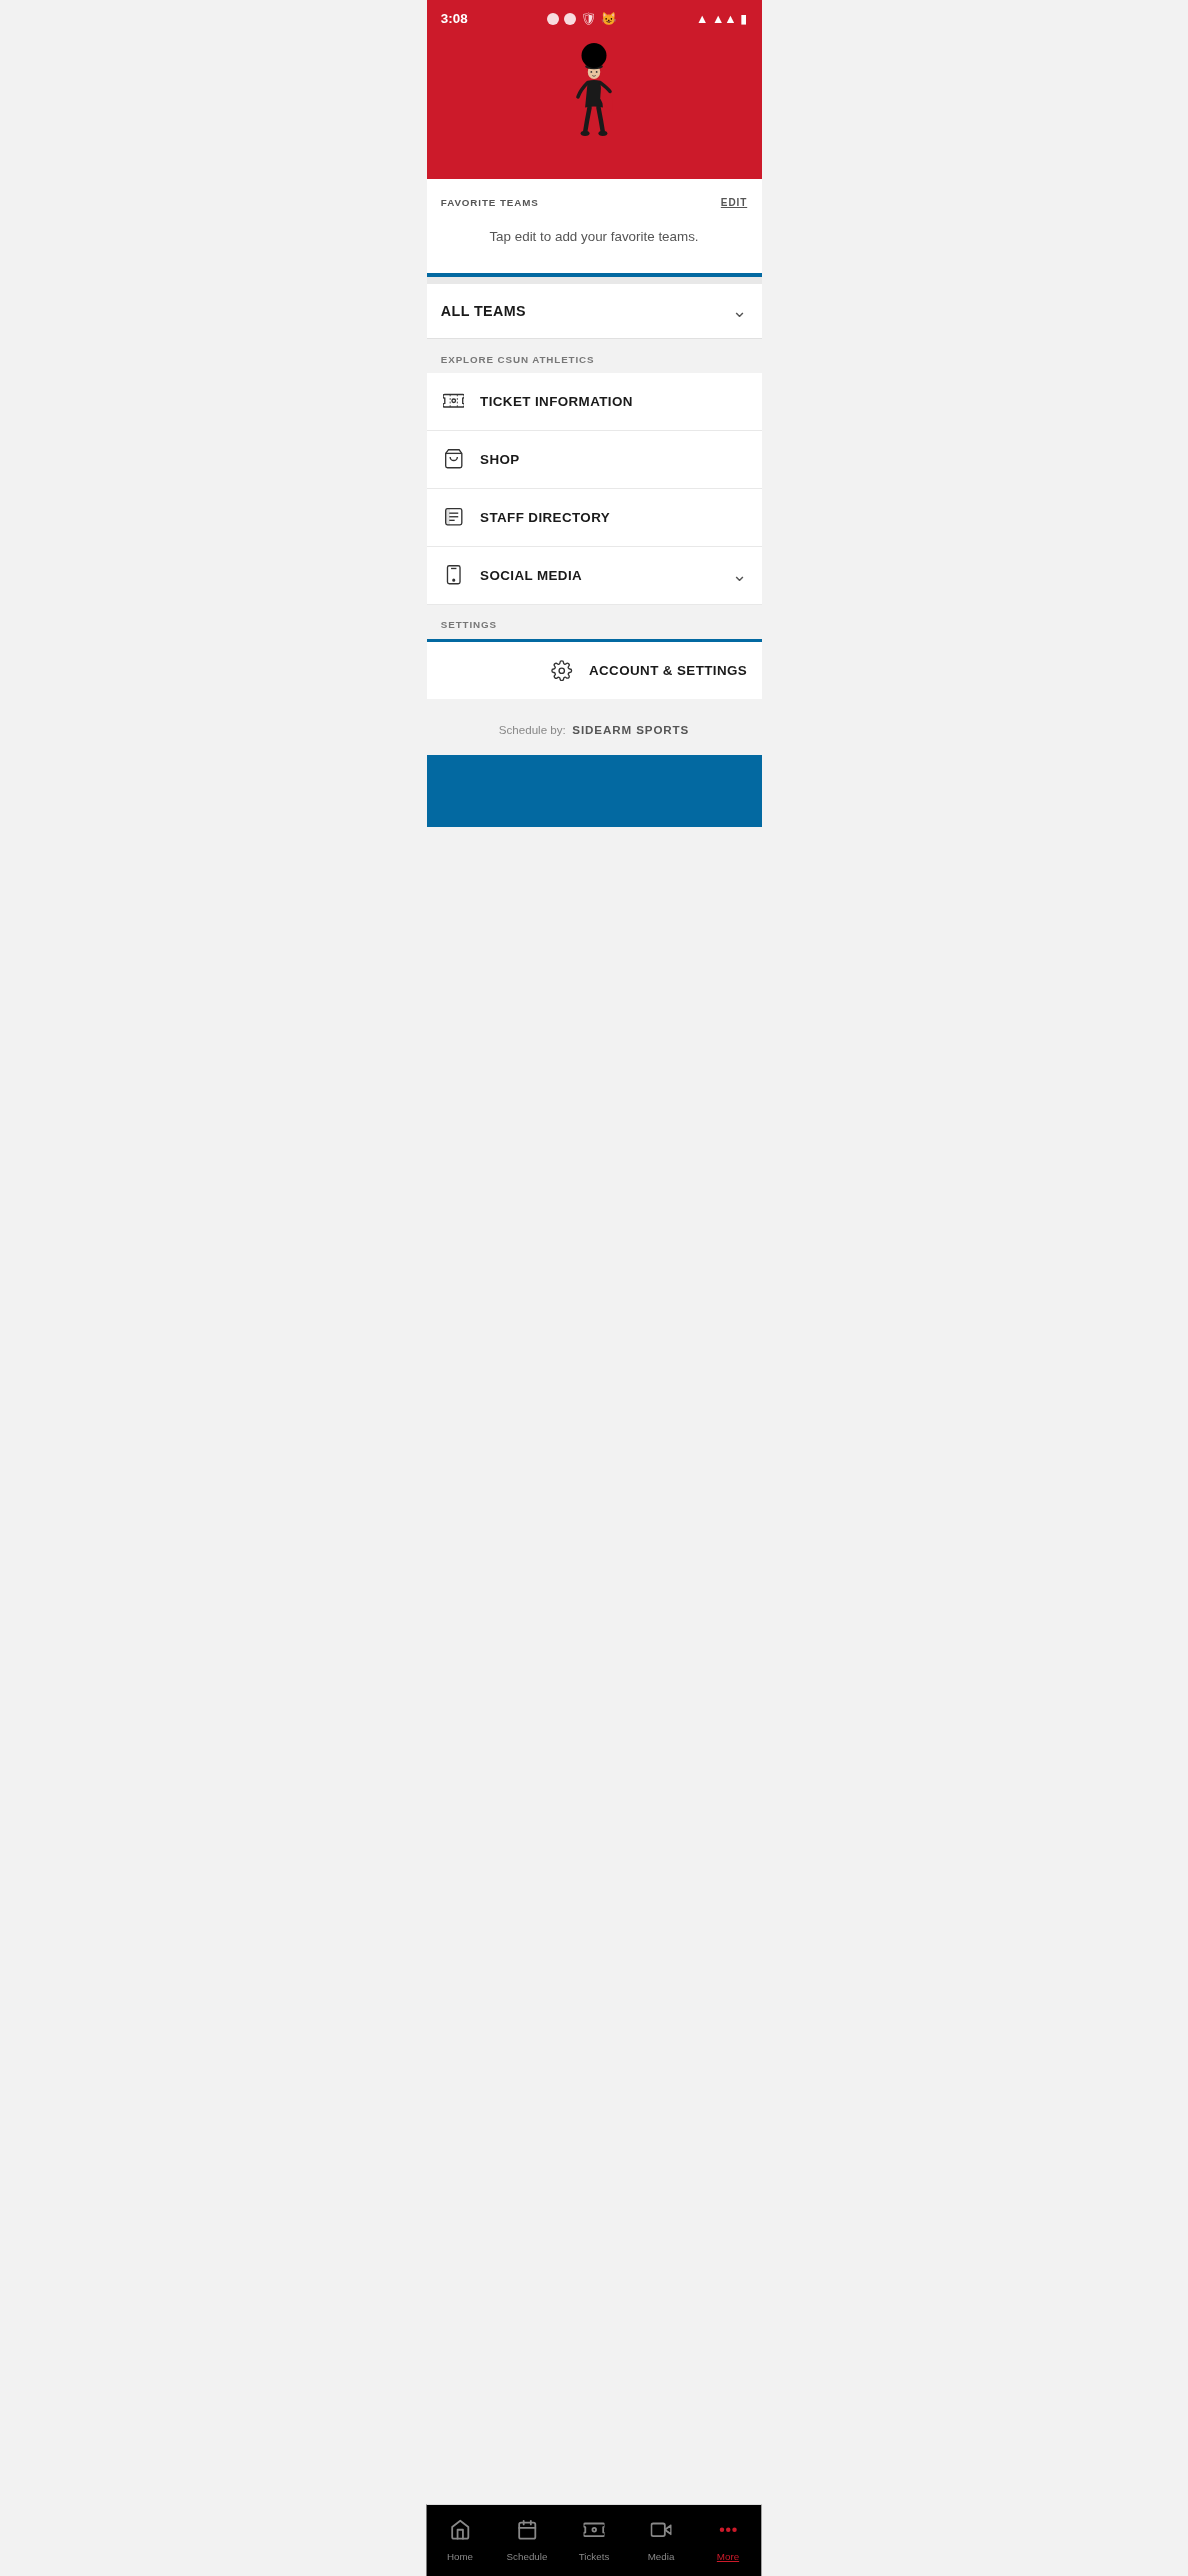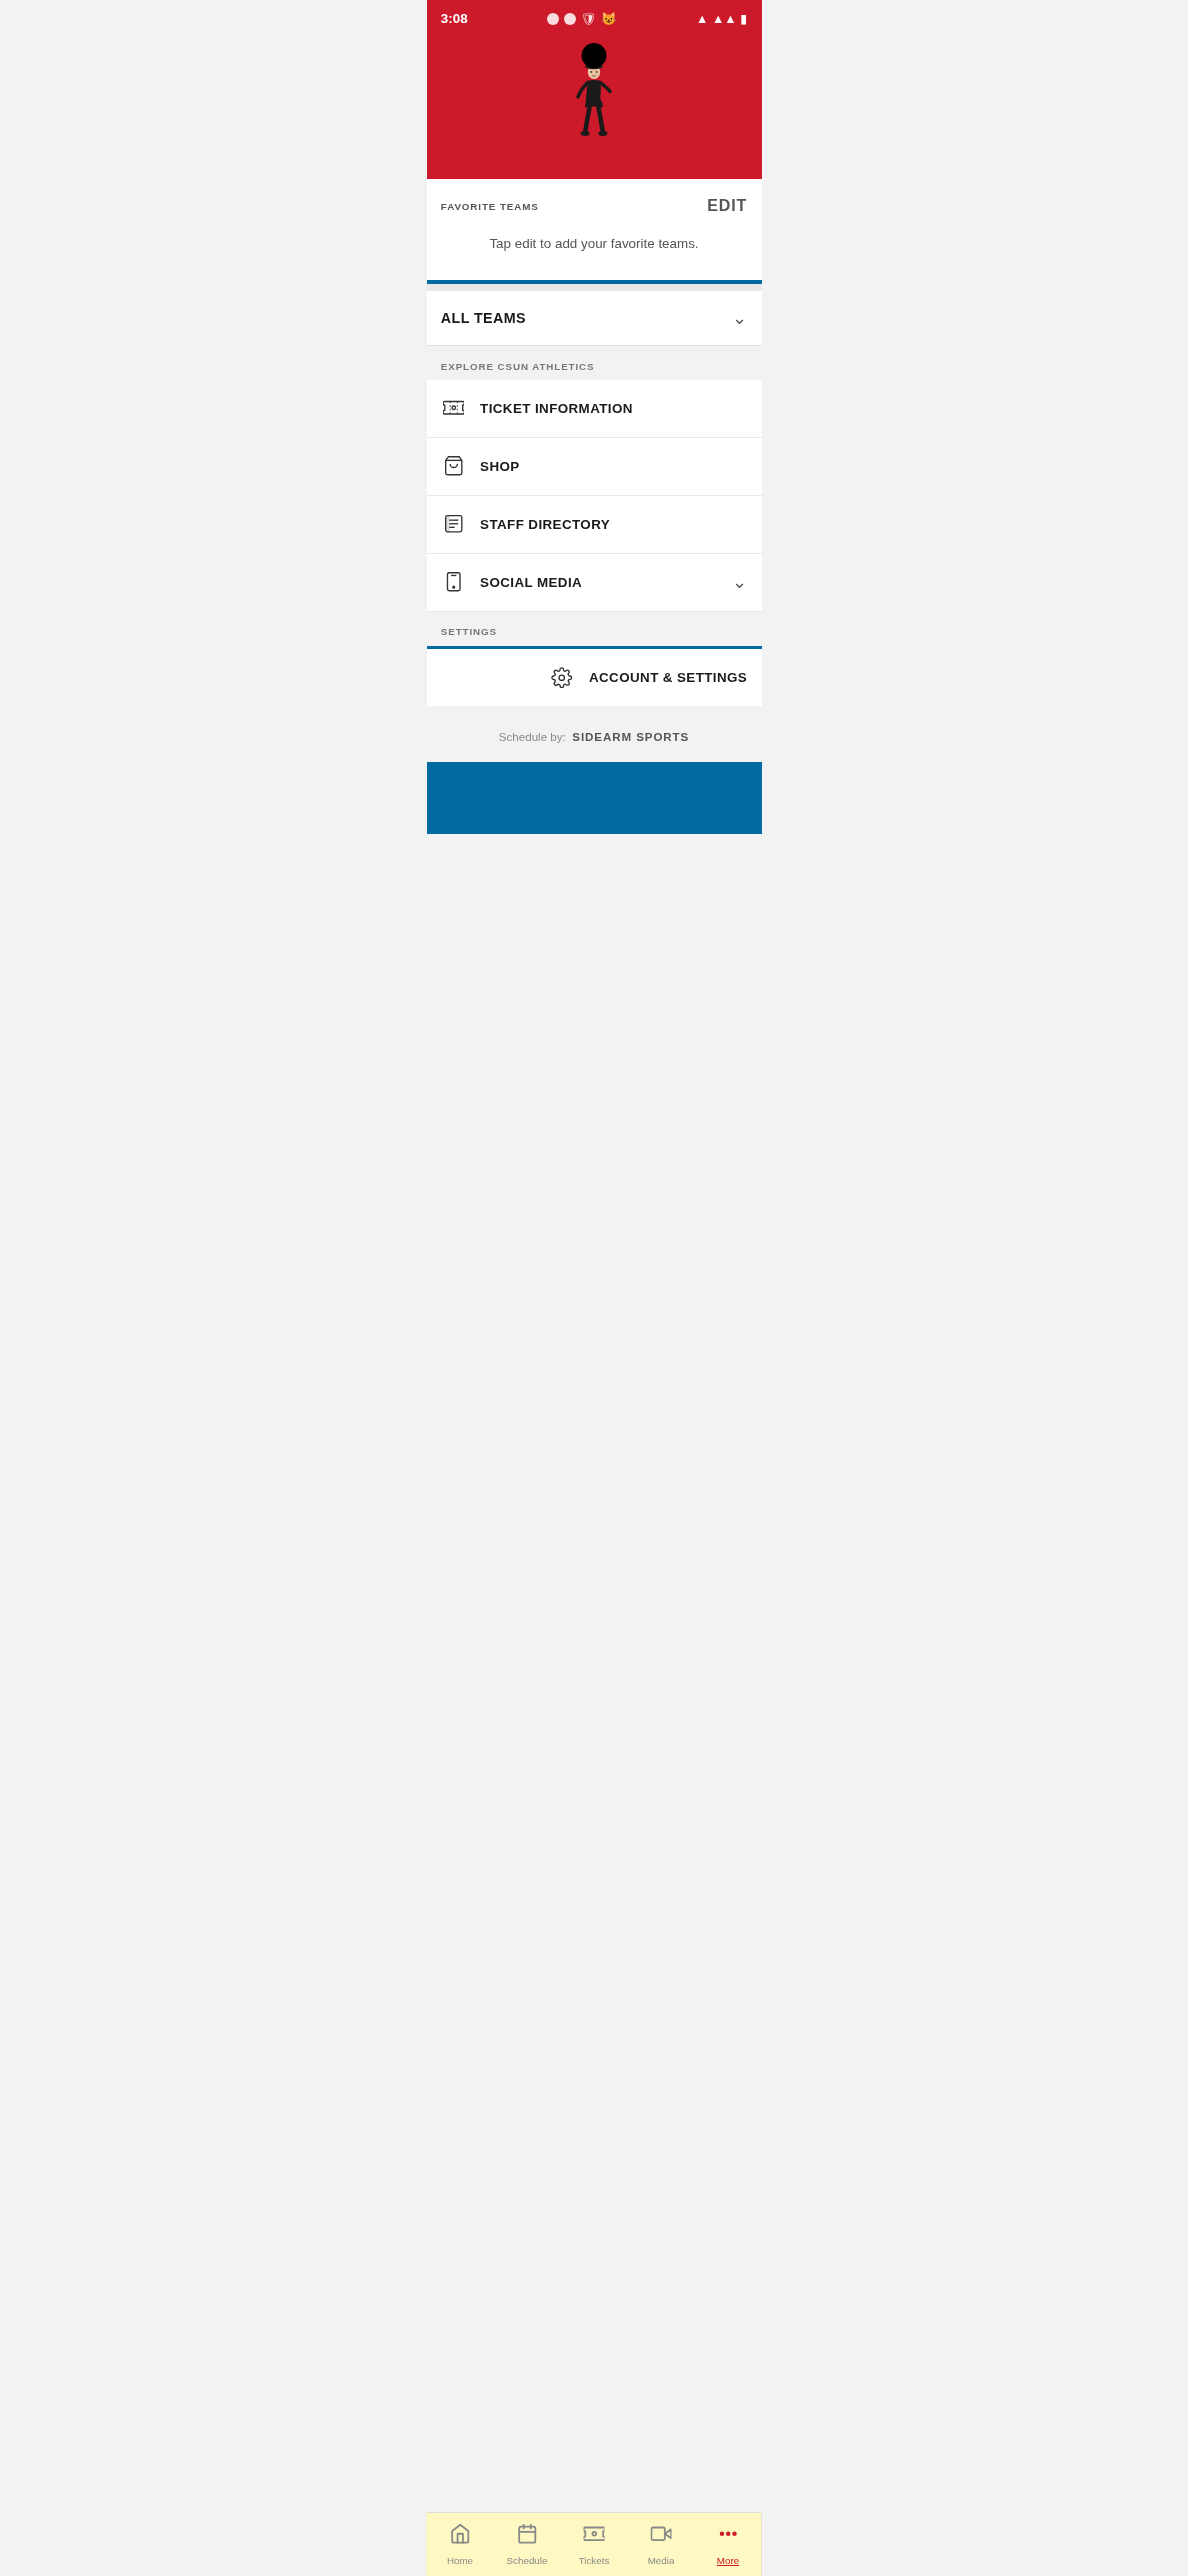--- a/index.html
+++ b/index.html
@@ -105,28 +105,29 @@
       margin-bottom: 10.7px;
     }
     .section-label {
       font-size: 9.8px;
       font-weight: 700;
       color: #555;
       letter-spacing: 0.9px;
       text-transform: uppercase;
     }
     .edit-btn {
-      font-size: 16px;
+      font-size: 10px;
       font-weight: 700;
       color: #555;
       letter-spacing: 0.9px;
       text-transform: uppercase;
       background: none;
       border: none;
       cursor: pointer;
+      text-decoration: underline;
     }
     .favorite-hint {
       text-align: center;
       color: #555;
       font-size: 13.4px;
       padding: 10.7px 0;
     }
 
     
     .divider-section {
@@ -233,24 +234,24 @@
       text-align: right;
     }
 
     
     .bottom-nav {
       position: fixed;
       bottom: 0;
       left: 50%;
       transform: translateX(-50%);
       width: 335px;
-      background: #fef9c3;
+      background: #000000;
       border-top: 0.9px solid #ddd;
       display: flex;
-      height: 64px;
+      height: 72px;
     }
     .nav-item {
       flex: 1;
       display: flex;
       flex-direction: column;
       align-items: center;
       justify-content: center;
       cursor: pointer;
       gap: 3.6px;
       background: none;

